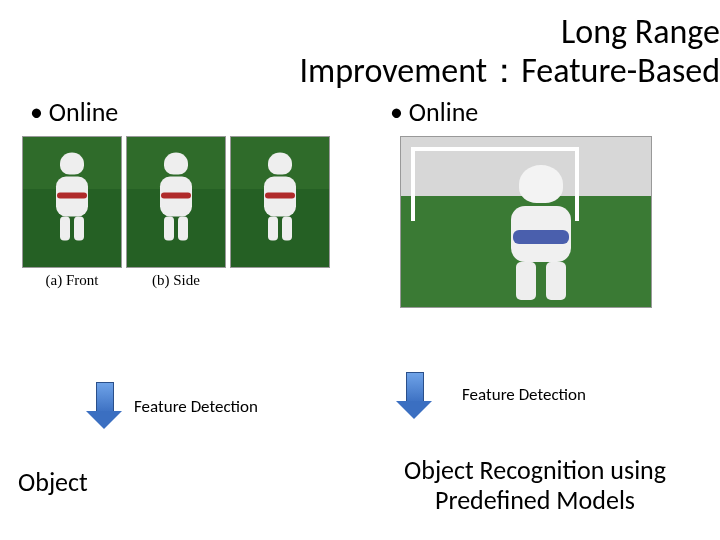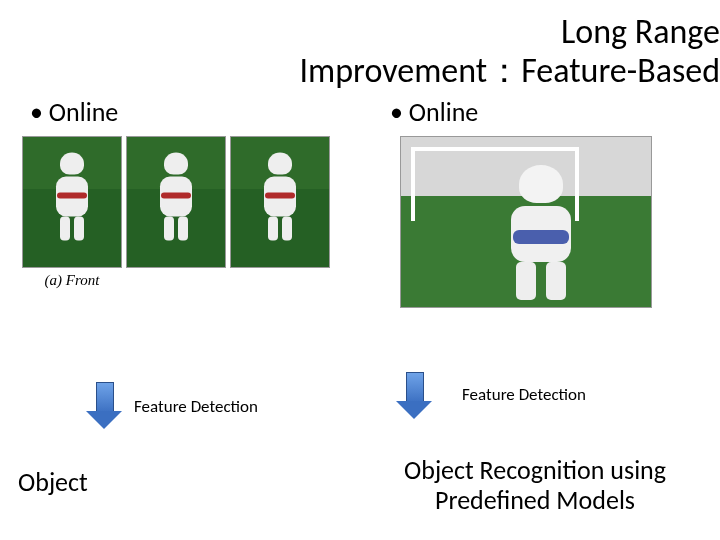--- a/index.html
+++ b/index.html
@@ -74,21 +74,20 @@
     display: flex;
     gap: 4px;
     margin-left: 22px;
     font-family: "Times New Roman", serif;
     font-size: 15px;
     margin-top: 4px;
   }
   .captions-left span {
     width: 100px;
     text-align: center;
-    font-style: italic;
   }
   .img-right {
     width: 250px;
     height: 170px;
     margin-left: 40px;
     background: linear-gradient(#d7d7d7 0 35%, #3a7a34 35% 100%);
     position: relative;
     border: 1px solid #999;
   }
   .goal {
@@ -184,20 +183,21 @@
             <div class="belt"></div>
             <div class="legs">
               <div class="leg"></div>
               <div class="leg"></div>
             </div>
           </div>
       </div>
     </div>
     <div class="captions-left">
       <span>(a) Front</span>
+      <span>(b) Side</span>
     </div>
   </div>
 
   <div class="col">
     <div class="bullet">Online</div>
     <div class="img-right">
       <div class="goal"></div>
       <div class="big-robot">
           <div class="head"></div>
           <div class="body"></div>

